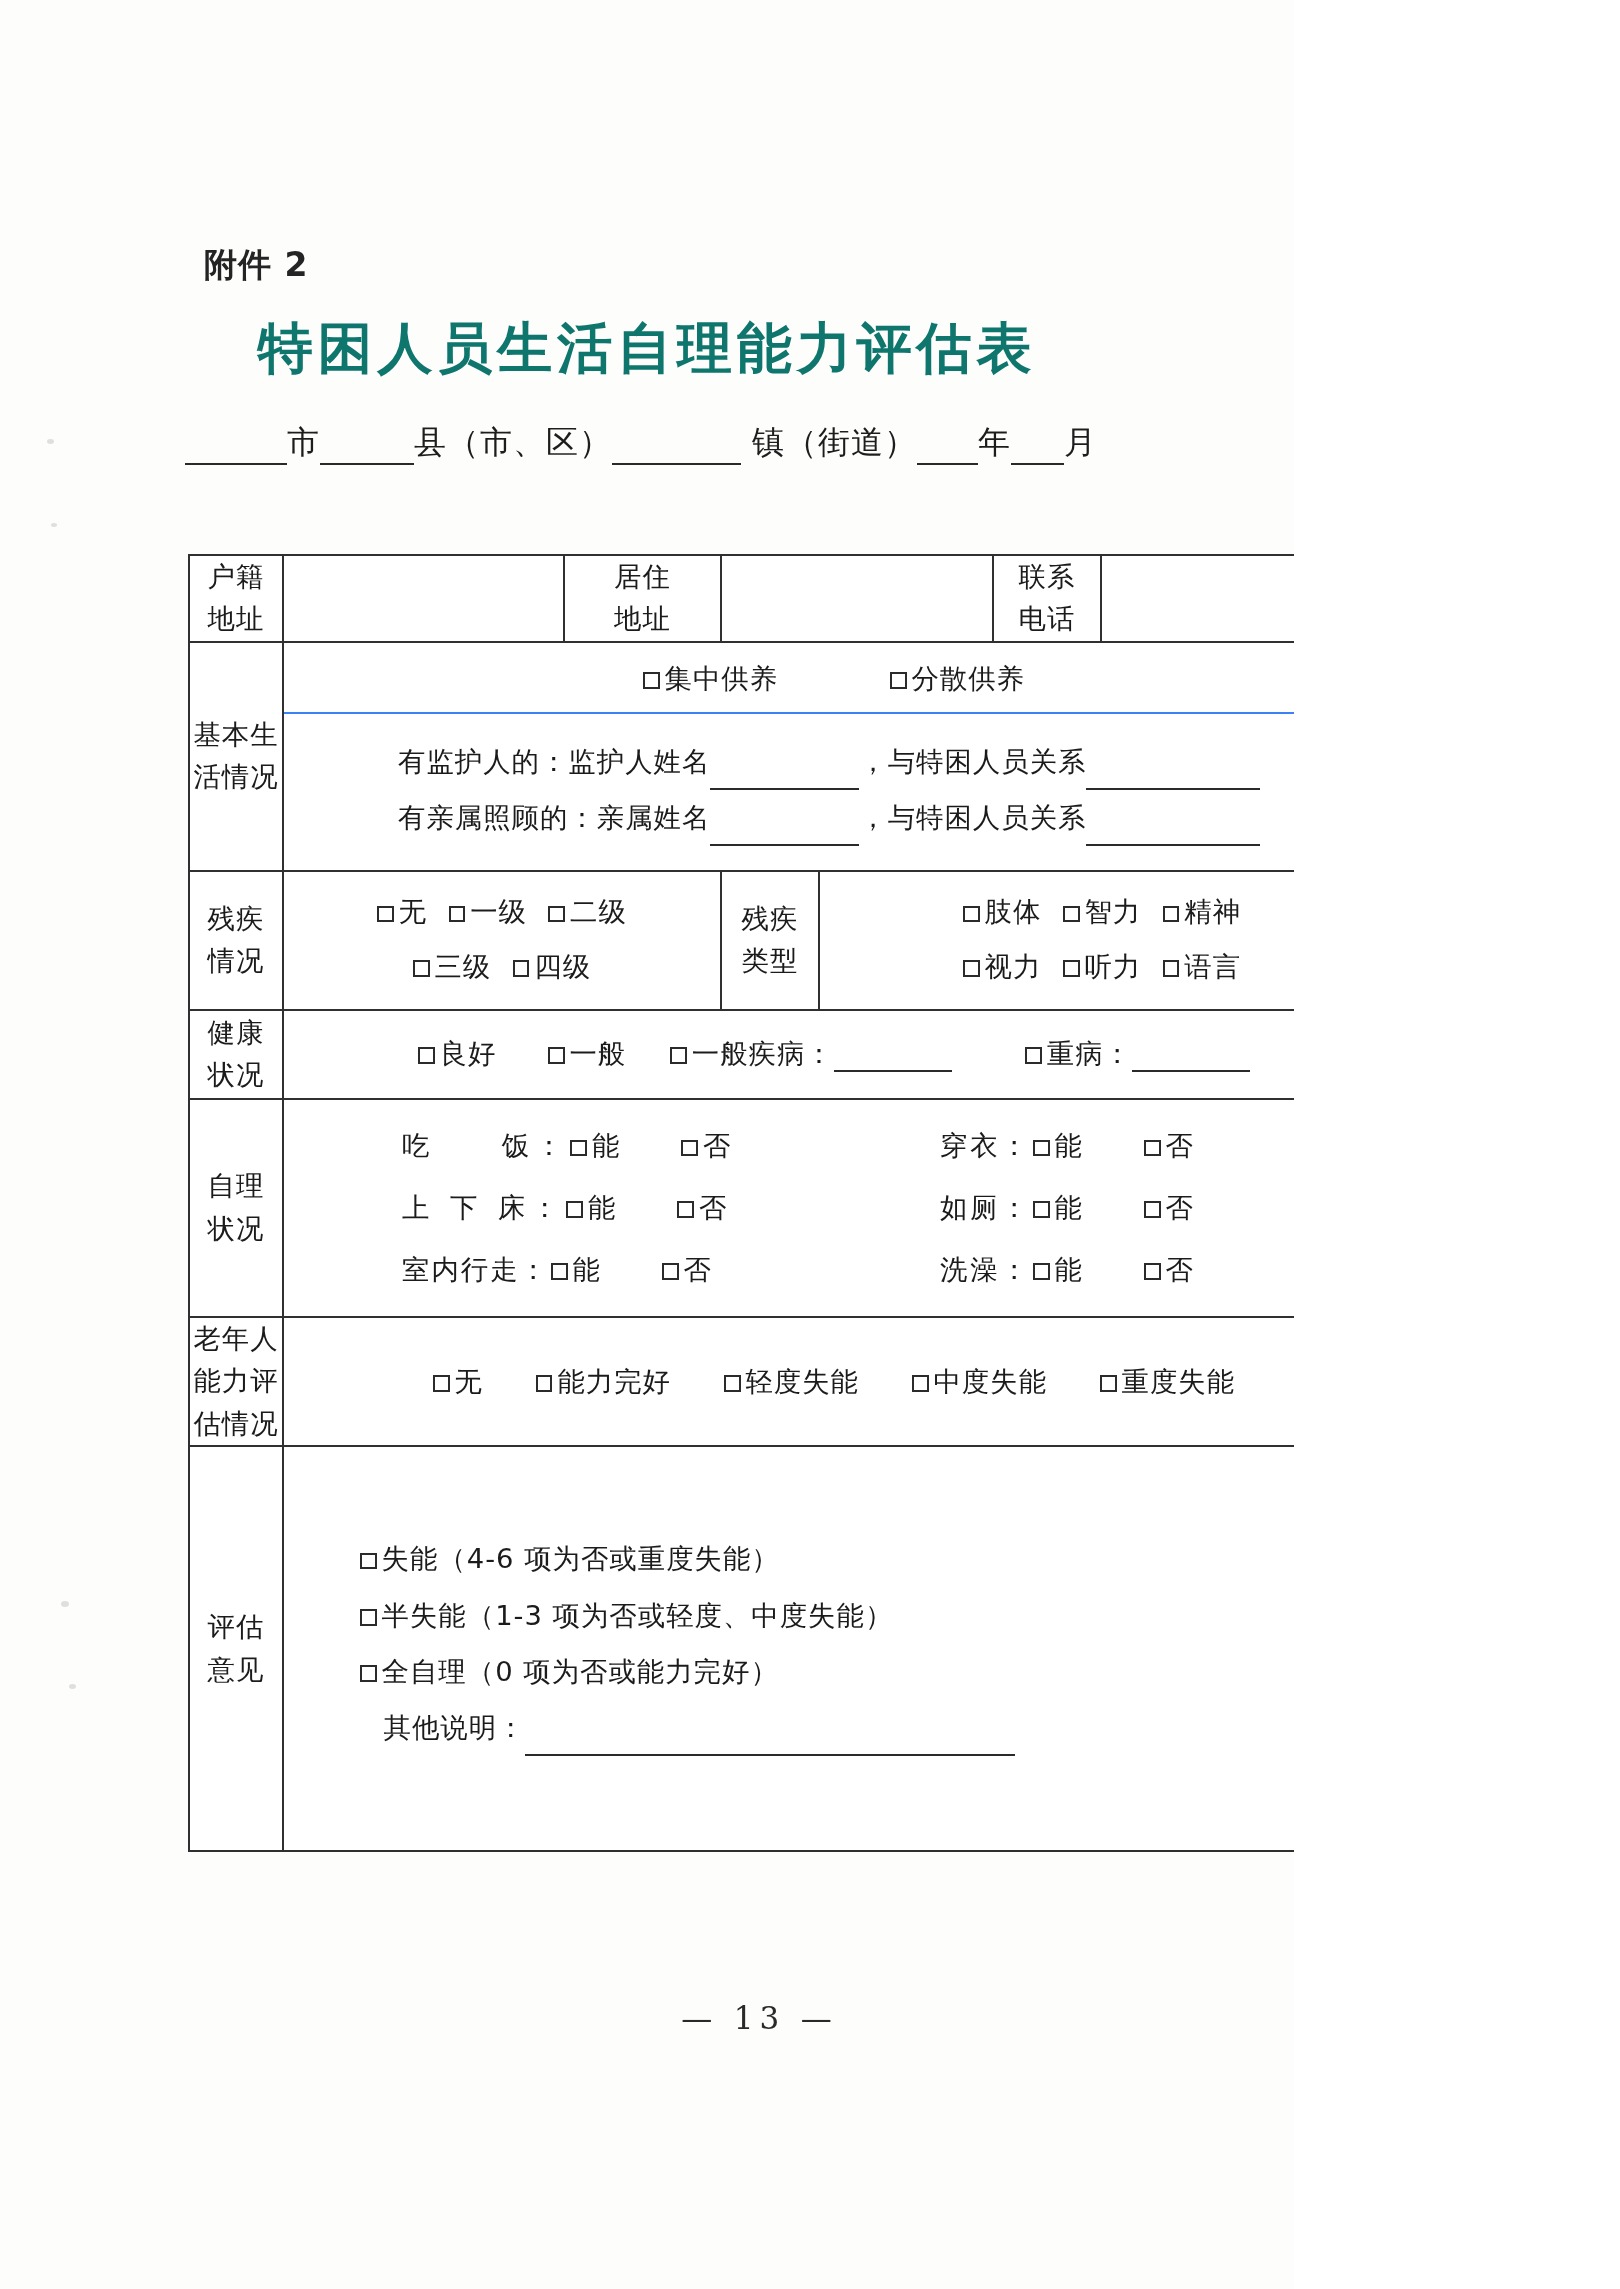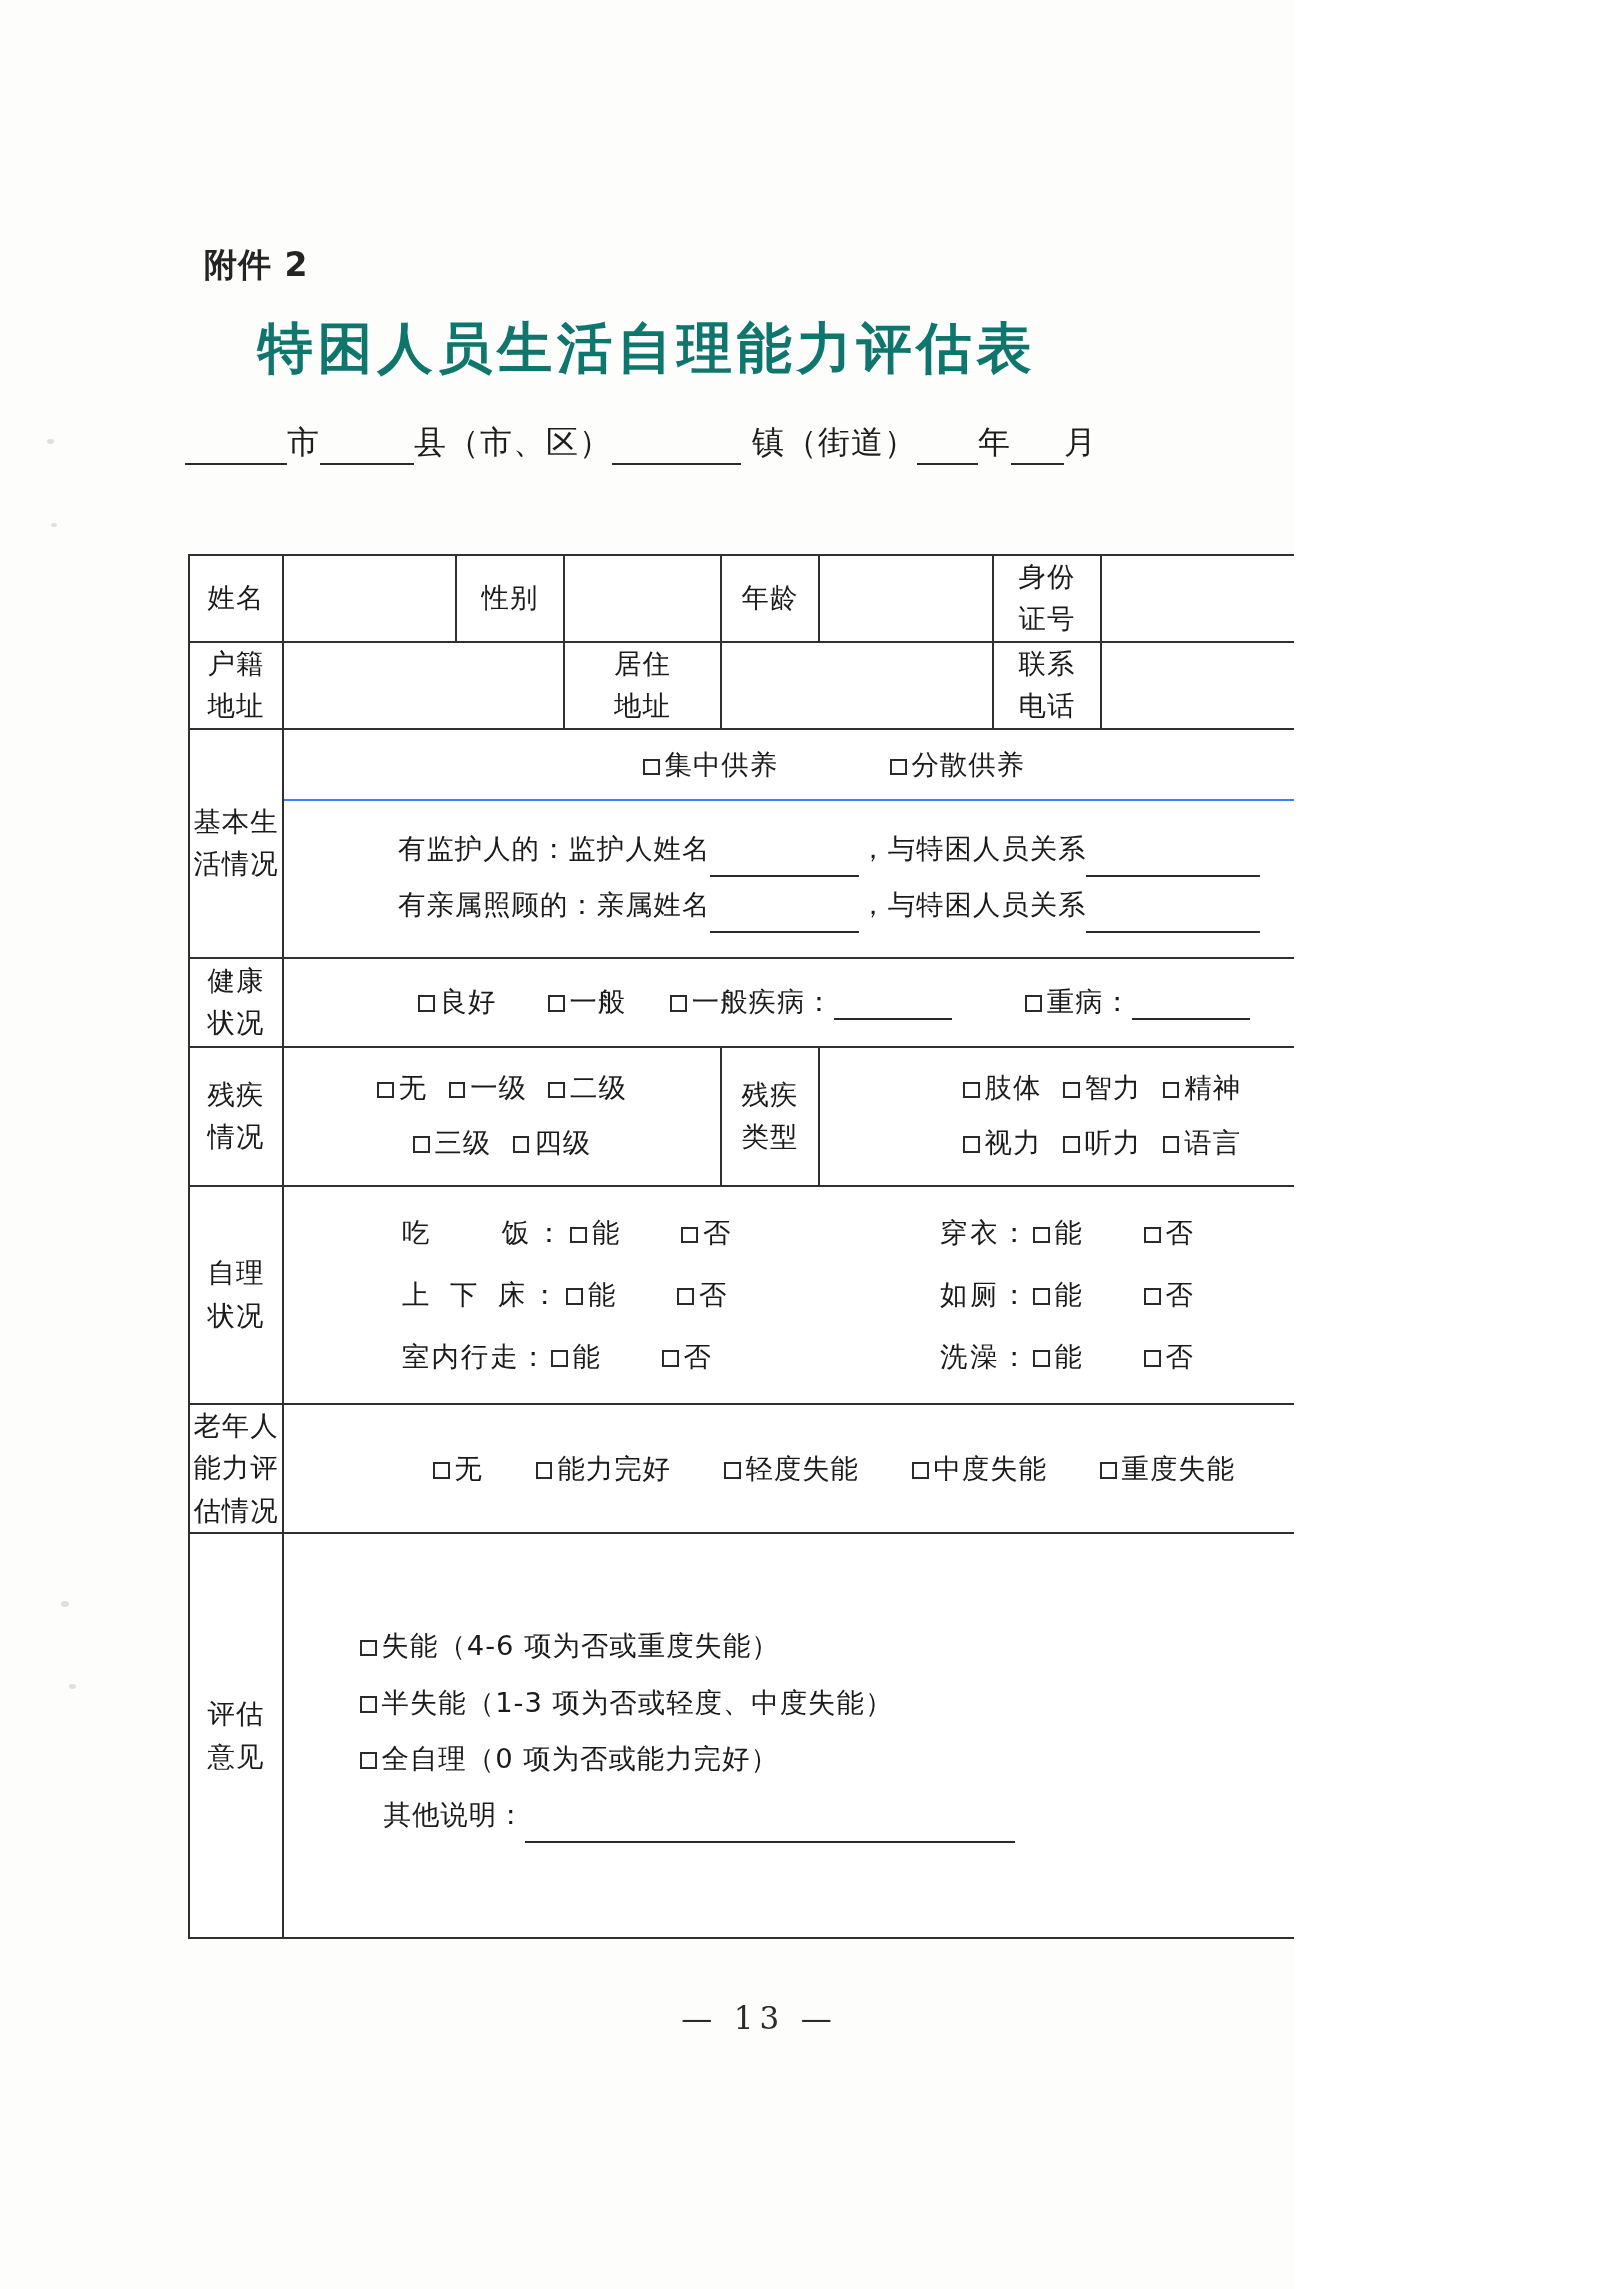--- a/index.html
+++ b/index.html
@@ -207,33 +207,20 @@
       <col style="width:173px">
       <col style="width:108px">
       <col style="width:157px">
       <col style="width:98px">
       <col style="width:174px">
       <col style="width:108px">
       <col style="width:284px">
     </colgroup>
 
     <tbody>
-        <tr>
-      <td class="lbl">姓名</td>
-      <td class="cell-pad"></td>
-      <td class="lbl">性别</td>
-      <td class="cell-pad"></td>
-      <td class="lbl">年龄</td>
-      <td class="cell-pad"></td>
-      <td class="lbl">
-        <span class="l2">身份</span>
-        <span class="l2">证号</span>
-      </td>
-      <td class="cell-pad"></td>
-    </tr>
 
     <tr>
       <td class="lbl">
         <span class="l2">户籍</span>
         <span class="l2">地址</span>
       </td>
       <td class="cell-pad" colspan="2"></td>
       <td class="lbl">
         <span class="l2">居住</span>
         <span class="l2">地址</span>
@@ -266,97 +253,97 @@
           </div>
           <div>
             <span>有亲属照顾的：亲属姓名</span><span class="inline-blank ib-name"></span><span>，与特困人员关系</span><span class="inline-blank ib-rel"></span>
           </div>
         </div>
       </td>
     </tr>
 
     <tr>
       <td class="lbl">
+        <span class="l2">残疾</span>
+        <span class="l2">情况</span>
+      </td>
+      <td colspan="3">
+        <div class="two-line">
+          <div>
+            <span class="opt">
+              <span class="chk"></span><span>无</span>
+            </span>
+            <span class="opt">
+              <span class="chk"></span><span>一级</span>
+            </span>
+            <span class="opt">
+              <span class="chk"></span><span>二级</span>
+            </span>
+          </div>
+          <div>
+            <span class="opt">
+              <span class="chk"></span><span>三级</span>
+            </span>
+            <span class="opt">
+              <span class="chk"></span><span>四级</span>
+            </span>
+          </div>
+        </div>
+      </td>
+      <td class="lbl">
+        <span class="l2">残疾</span>
+        <span class="l2">类型</span>
+      </td>
+      <td colspan="3">
+        <div class="two-line">
+          <div>
+            <span class="opt">
+              <span class="chk"></span><span>肢体</span>
+            </span>
+            <span class="opt">
+              <span class="chk"></span><span>智力</span>
+            </span>
+            <span class="opt">
+              <span class="chk"></span><span>精神</span>
+            </span>
+          </div>
+          <div>
+            <span class="opt">
+              <span class="chk"></span><span>视力</span>
+            </span>
+            <span class="opt">
+              <span class="chk"></span><span>听力</span>
+            </span>
+            <span class="opt">
+              <span class="chk"></span><span>语言</span>
+            </span>
+          </div>
+        </div>
+      </td>
+    </tr>
+
+    <tr>
+      <td class="lbl">
         <span class="l2">健康</span>
         <span class="l2">状况</span>
       </td>
       <td colspan="7">
         <div class="health-line">
           <span class="opt">
             <span class="chk"></span><span>良好</span>
           </span>
           <span class="opt" style="margin-left:29px">
             <span class="chk"></span><span>一般</span>
           </span>
           <span class="opt" style="margin-left:21.6px">
             <span class="chk"></span><span>一般疾病：</span><span class="inline-blank ib-dis"></span>
           </span>
           <span class="opt" style="margin-left:51px">
             <span class="chk"></span><span>重病：</span><span class="inline-blank ib-dis"></span>
           </span>
-        </div>
-      </td>
-    </tr>
-
-    <tr>
-      <td class="lbl">
-        <span class="l2">残疾</span>
-        <span class="l2">情况</span>
-      </td>
-      <td colspan="3">
-        <div class="two-line">
-          <div>
-            <span class="opt">
-              <span class="chk"></span><span>无</span>
-            </span>
-            <span class="opt">
-              <span class="chk"></span><span>一级</span>
-            </span>
-            <span class="opt">
-              <span class="chk"></span><span>二级</span>
-            </span>
-          </div>
-          <div>
-            <span class="opt">
-              <span class="chk"></span><span>三级</span>
-            </span>
-            <span class="opt">
-              <span class="chk"></span><span>四级</span>
-            </span>
-          </div>
-        </div>
-      </td>
-      <td class="lbl">
-        <span class="l2">残疾</span>
-        <span class="l2">类型</span>
-      </td>
-      <td colspan="3">
-        <div class="two-line">
-          <div>
-            <span class="opt">
-              <span class="chk"></span><span>肢体</span>
-            </span>
-            <span class="opt">
-              <span class="chk"></span><span>智力</span>
-            </span>
-            <span class="opt">
-              <span class="chk"></span><span>精神</span>
-            </span>
-          </div>
-          <div>
-            <span class="opt">
-              <span class="chk"></span><span>视力</span>
-            </span>
-            <span class="opt">
-              <span class="chk"></span><span>听力</span>
-            </span>
-            <span class="opt">
-              <span class="chk"></span><span>语言</span>
-            </span>
-          </div>
         </div>
       </td>
     </tr>
 
     <tr>
       <td class="lbl">
         <span class="l2">自理</span>
         <span class="l2">状况</span>
       </td>
       <td colspan="7">

